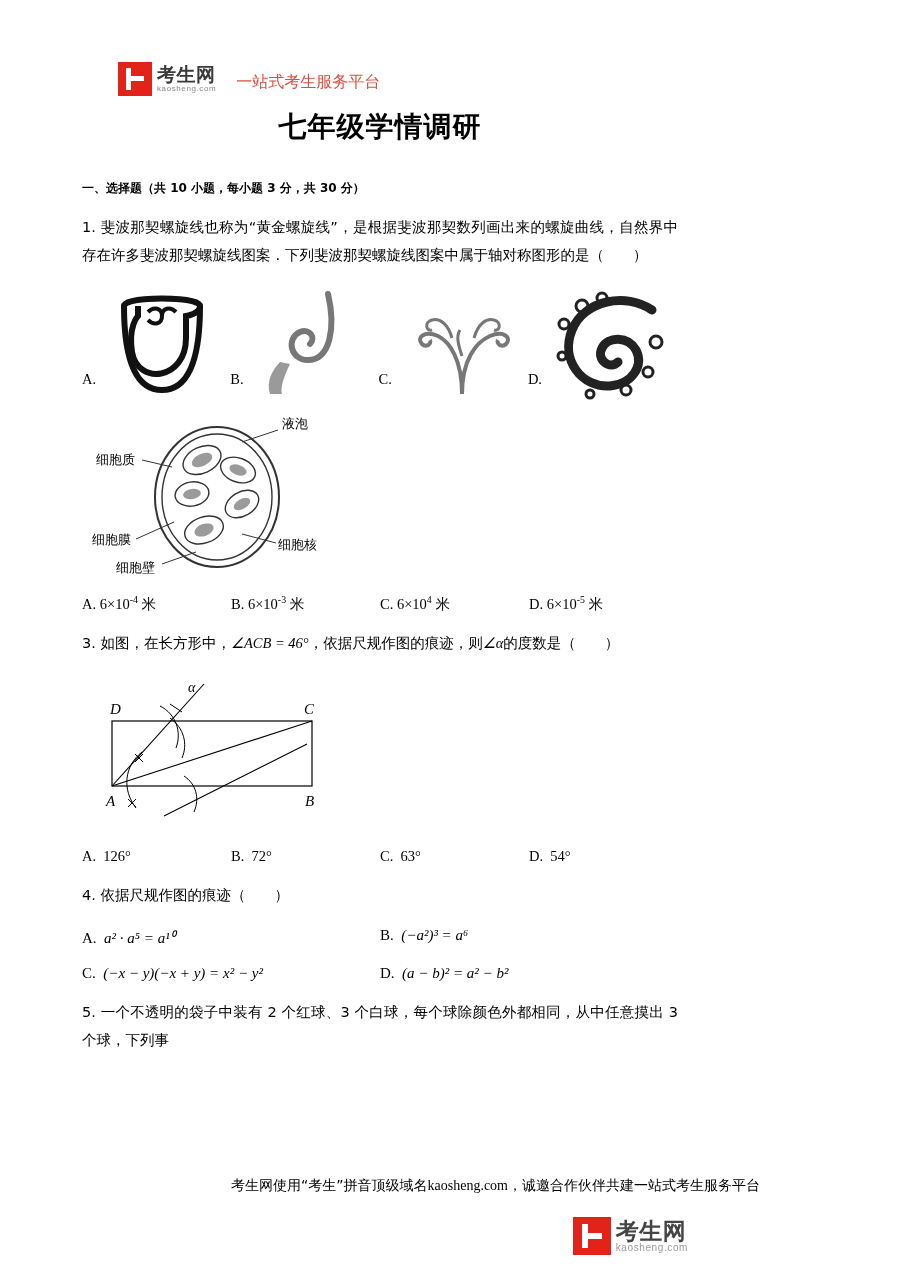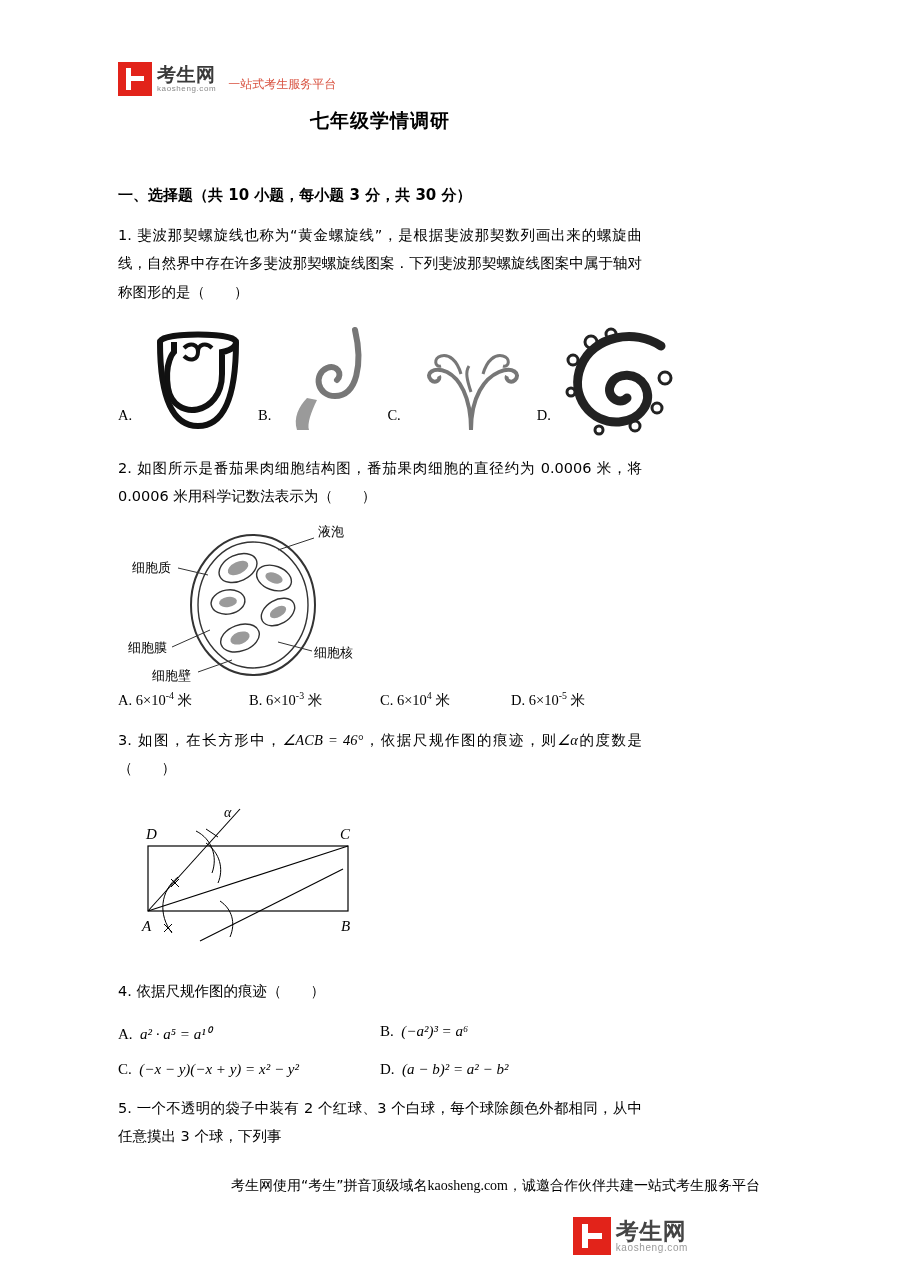--- a/index.html
+++ b/index.html
@@ -12,21 +12,21 @@
     height: 1273px;
     position: relative;
     font-family: "Liberation Serif", serif;
     color: #000;
   }
   .page {
     position: relative;
     width: 760px;
     height: 1273px;
     box-sizing: border-box;
-    padding: 0 118px;
+    padding: 0 82px;
   }
 
   
   .logo-row {
     position: absolute;
     top: 62px;
     left: 118px;
     display: flex;
     align-items: center;
   }
@@ -62,60 +62,61 @@
     color: #3a3a3a;
     letter-spacing: 0.5px;
   }
   .logo-en {
     font-family: "Liberation Sans", sans-serif;
     font-size: 8px;
     color: #8a8a8a;
     letter-spacing: 0.6px;
   }
   .logo-slogan {
-    margin-left: 12px;
+    margin-left: 20px;
     font-family: "DejaVu Sans", sans-serif;
-    font-size: 12px;
+    font-size: 16px;
     color: #d8503e;
     align-self: flex-end;
     padding-bottom: 3px;
   }
 
   
   .doc-title {
     text-align: center;
     font-family: "DejaVu Sans", sans-serif;
     font-weight: bold;
-    font-size: 19px;
+    font-size: 28px;
     letter-spacing: 1px;
     margin: 0;
     padding-top: 108px;
   }
 
   .section-head {
     font-family: "DejaVu Sans", sans-serif;
     font-weight: bold;
-    font-size: 15px;
-    margin-top: 52px;
+    font-size: 12px;
+    margin-top: 34px;
     margin-bottom: 6px;
   }
 
   .q {
     font-size: 14.5px;
     line-height: 1.95;
     margin-top: 16px;
     text-align: justify;
   }
   .cn { font-family: "DejaVu Sans", sans-serif; }
   .mathit { font-family: "Liberation Serif", serif; font-style: italic; }
   sup, sub { font-size: 0.68em; }
 
   
   .opt-row {
     display: flex;
+    margin-top: 12px;
     font-size: 14.5px;
   }
   .opt-row > div {
     flex: 1;
   }
   .opt-label { font-family: "Liberation Serif", serif; }
 
   
   .fig-row1 {
     display: flex;
@@ -257,24 +258,20 @@
         <circle cx="16" cy="34" r="5" fill="none" stroke="#222" stroke-width="3"></circle>
         <circle cx="108" cy="52" r="6" fill="none" stroke="#222" stroke-width="3"></circle>
         <circle cx="100" cy="82" r="5" fill="none" stroke="#222" stroke-width="3"></circle>
         <circle cx="78" cy="100" r="5" fill="none" stroke="#222" stroke-width="3"></circle>
         <circle cx="42" cy="104" r="4" fill="none" stroke="#222" stroke-width="3"></circle>
         <circle cx="14" cy="66" r="4" fill="none" stroke="#222" stroke-width="3"></circle>
       </svg>
     </div>
   </div>
 
-  <div class="q cn">
-    <span>2.</span>
-    <span>如图所示是番茄果肉细胞结构图，番茄果肉细胞的直径约为 0.0006 米，将 0.0006 米用科学记数法表示为（　　）</span>
-  </div>
 
   <div class="fig-cell-diagram">
     <svg width="280" height="170" viewBox="0 0 280 170">
       <ellipse cx="125" cy="85" rx="62" ry="70" fill="none" stroke="#333" stroke-width="2"></ellipse>
       <ellipse cx="125" cy="85" rx="55" ry="63" fill="none" stroke="#333" stroke-width="1.4"></ellipse>
 
       <ellipse cx="110" cy="48" rx="20" ry="13" transform="rotate(-25 110 48)" fill="none" stroke="#333" stroke-width="1.4"></ellipse>
       <ellipse cx="110" cy="48" rx="11" ry="6" transform="rotate(-25 110 48)" fill="#9a9a9a"></ellipse>
       <ellipse cx="146" cy="58" rx="18" ry="12" transform="rotate(20 146 58)" fill="none" stroke="#333" stroke-width="1.4"></ellipse>
       <ellipse cx="146" cy="58" rx="9" ry="5" transform="rotate(20 146 58)" fill="#9a9a9a"></ellipse>
@@ -349,20 +346,38 @@
       <line x1="78" y1="38" x2="90" y2="46" stroke="#000" stroke-width="1"></line>
 
       <text x="18" y="48" font-family="Liberation Serif, serif" font-style="italic" font-size="15">D</text>
       <text x="212" y="48" font-family="Liberation Serif, serif" font-style="italic" font-size="15">C</text>
       <text x="14" y="140" font-family="Liberation Serif, serif" font-style="italic" font-size="15">A</text>
       <text x="213" y="140" font-family="Liberation Serif, serif" font-style="italic" font-size="15">B</text>
       <text x="96" y="26" font-family="Liberation Serif, serif" font-style="italic" font-size="14">α</text>
     </svg>
   </div>
 
+  <div class="opt-row">
+    <div>
+      <span class="opt-label">A.</span>
+      &nbsp;<span>126°</span>
+    </div>
+    <div>
+      <span class="opt-label">B.</span>
+      &nbsp;<span>72°</span>
+    </div>
+    <div>
+      <span class="opt-label">C.</span>
+      &nbsp;<span>63°</span>
+    </div>
+    <div>
+      <span class="opt-label">D.</span>
+      &nbsp;<span>54°</span>
+    </div>
+  </div>
 
   <div class="q cn">
     <span>4.</span>
     <span>依据尺规作图的痕迹（　　）</span>
   </div>
 
   <div class="q4-row">
     <div>
       <span class="opt-label">A.</span>
       &nbsp;<span class="mathit">a² · a⁵ = a¹⁰</span>

